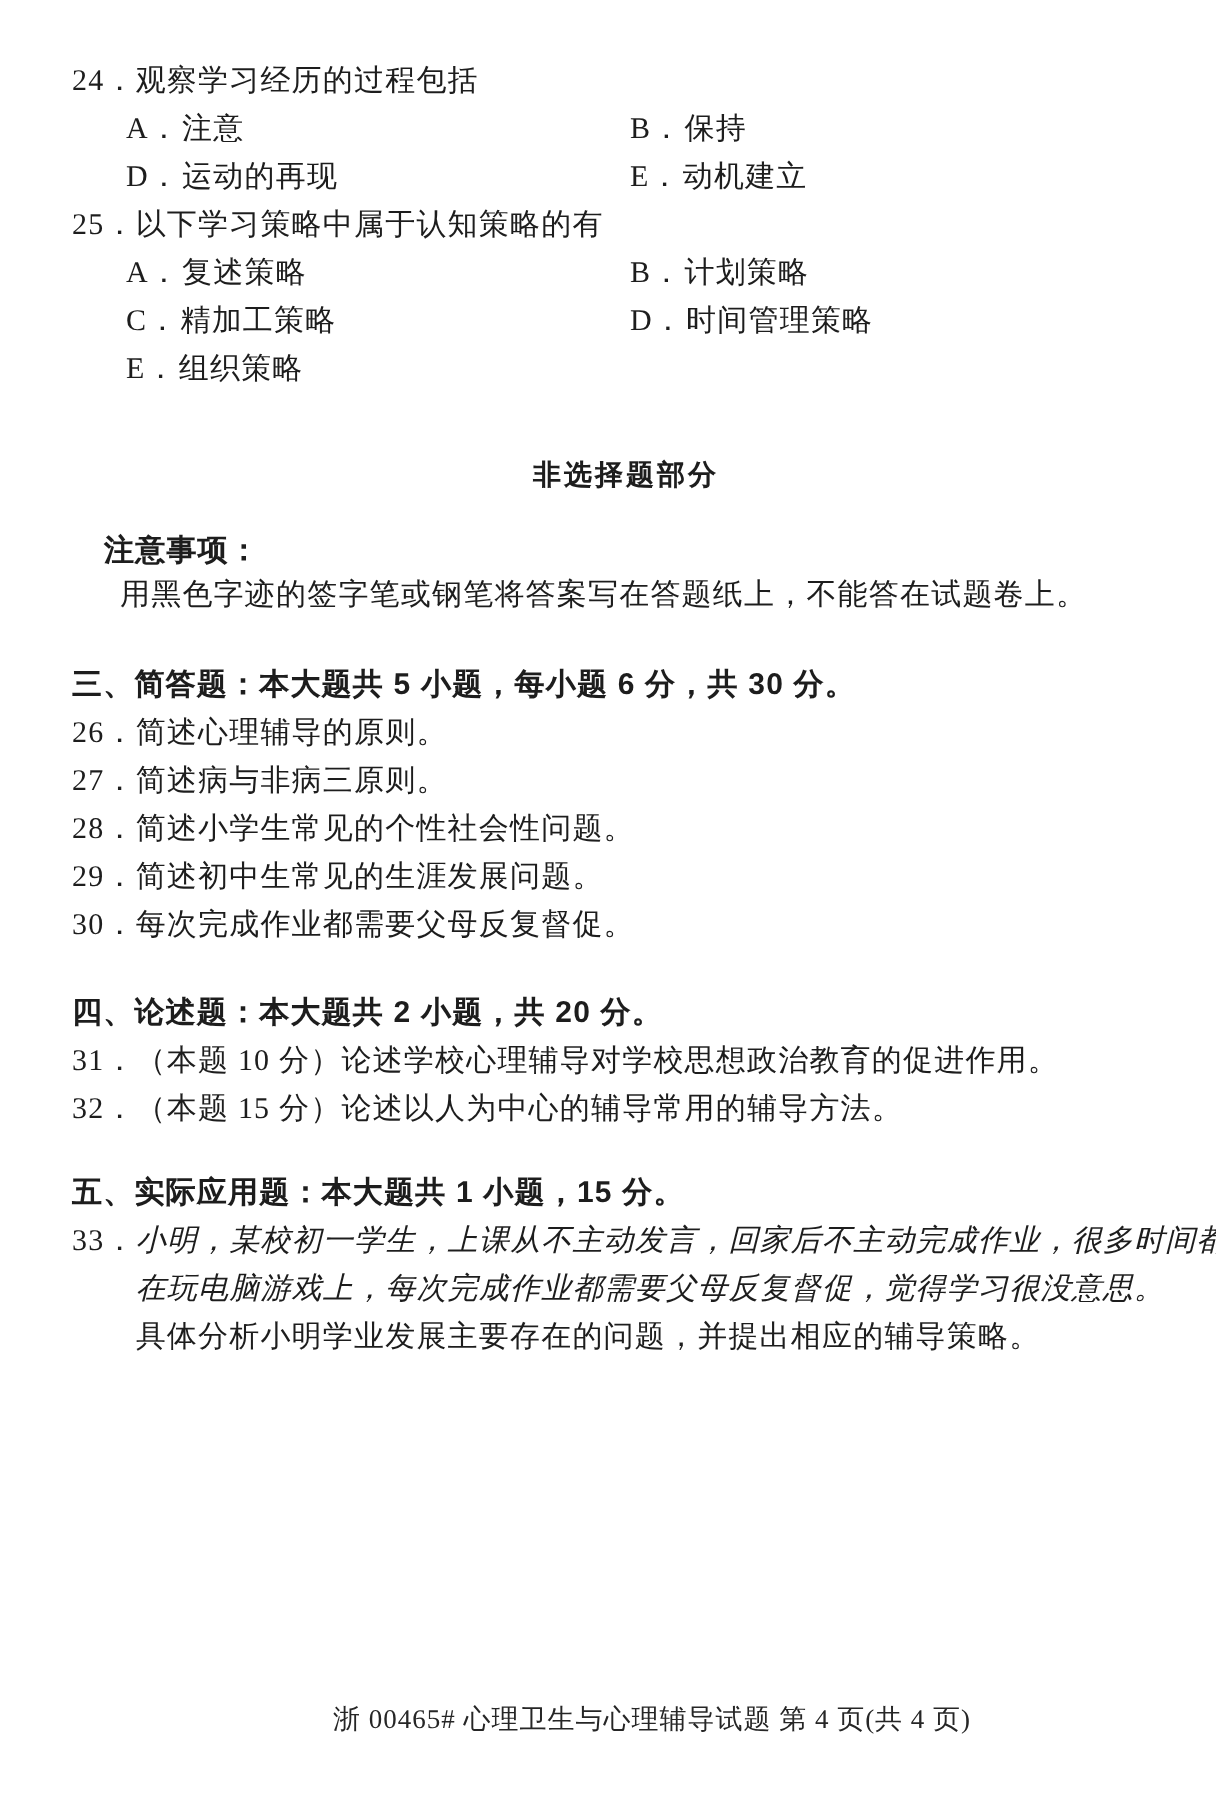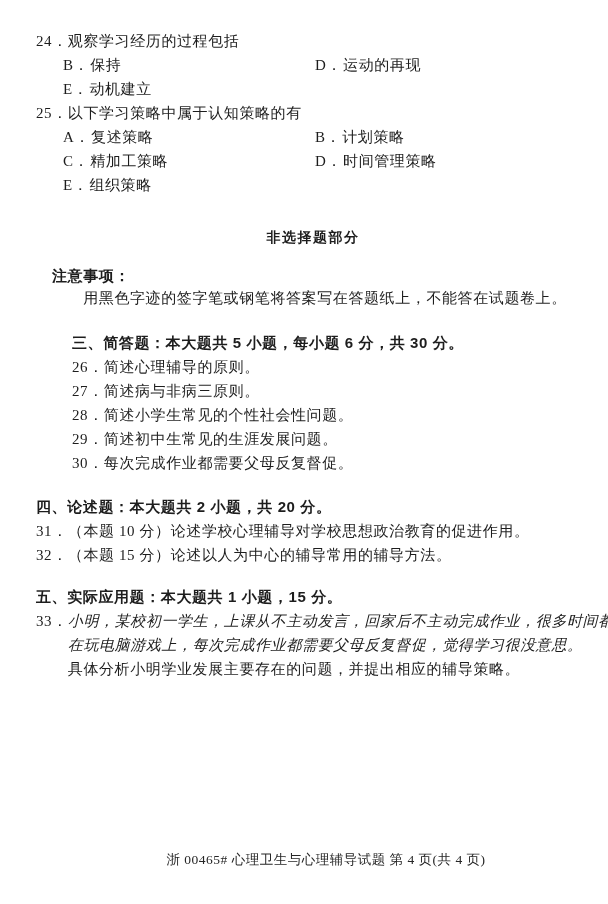--- a/index.html
+++ b/index.html
@@ -35,28 +35,28 @@
     line-height: 28px;
     margin-top: 26px;
   }
   .notice-title {
     margin-top: 14px;
     font-family: "Liberation Sans", "DejaVu Sans", sans-serif;
     font-weight: bold;
     line-height: 22px;
     margin-left: 16px;
   }
-  .notice-body { line-height: 22px; padding-left: 24px; white-space: nowrap; text-align: center; }
+  .notice-body { line-height: 22px; padding-left: 24px; white-space: nowrap; }
   .sec-heading {
     font-family: "Liberation Sans", "DejaVu Sans", sans-serif;
     font-weight: bold;
     line-height: 24px;
     white-space: nowrap;
   }
-  .sec3 { margin-top: 22px; margin-left: 36px; }
+  .sec3 { margin-top: 22px; }
   .sec4 { margin-top: 20px; }
   .sec5 { margin-top: 18px; }
   .case-line { line-height: 24px; font-style: italic; white-space: nowrap; }
   .task-line { line-height: 24px; white-space: nowrap; }
   .footer {
     position: absolute;
     left: 0; right: 0;
     top: 851px;
     text-align: center;
     font-size: 13.5px;
@@ -69,20 +69,21 @@
 <body>
 
 <div class="page">
 
   <div>
     <div class="row">
       <span class="qnum">24．</span>
       <span class="qtext">观察学习经历的过程包括</span>
     </div>
     <div class="opts">
+      <div class="opt"><span class="optlabel">A．</span><span>注意</span></div>
       <div class="opt"><span class="optlabel">B．</span><span>保持</span></div>
       <div class="opt"><span class="optlabel">D．</span><span>运动的再现</span></div>
       <div class="opt"><span class="optlabel">E．</span><span>动机建立</span></div>
     </div>
   </div>
 
   <div>
     <div class="row">
       <span class="qnum">25．</span>
       <span class="qtext">以下学习策略中属于认知策略的有</span>

